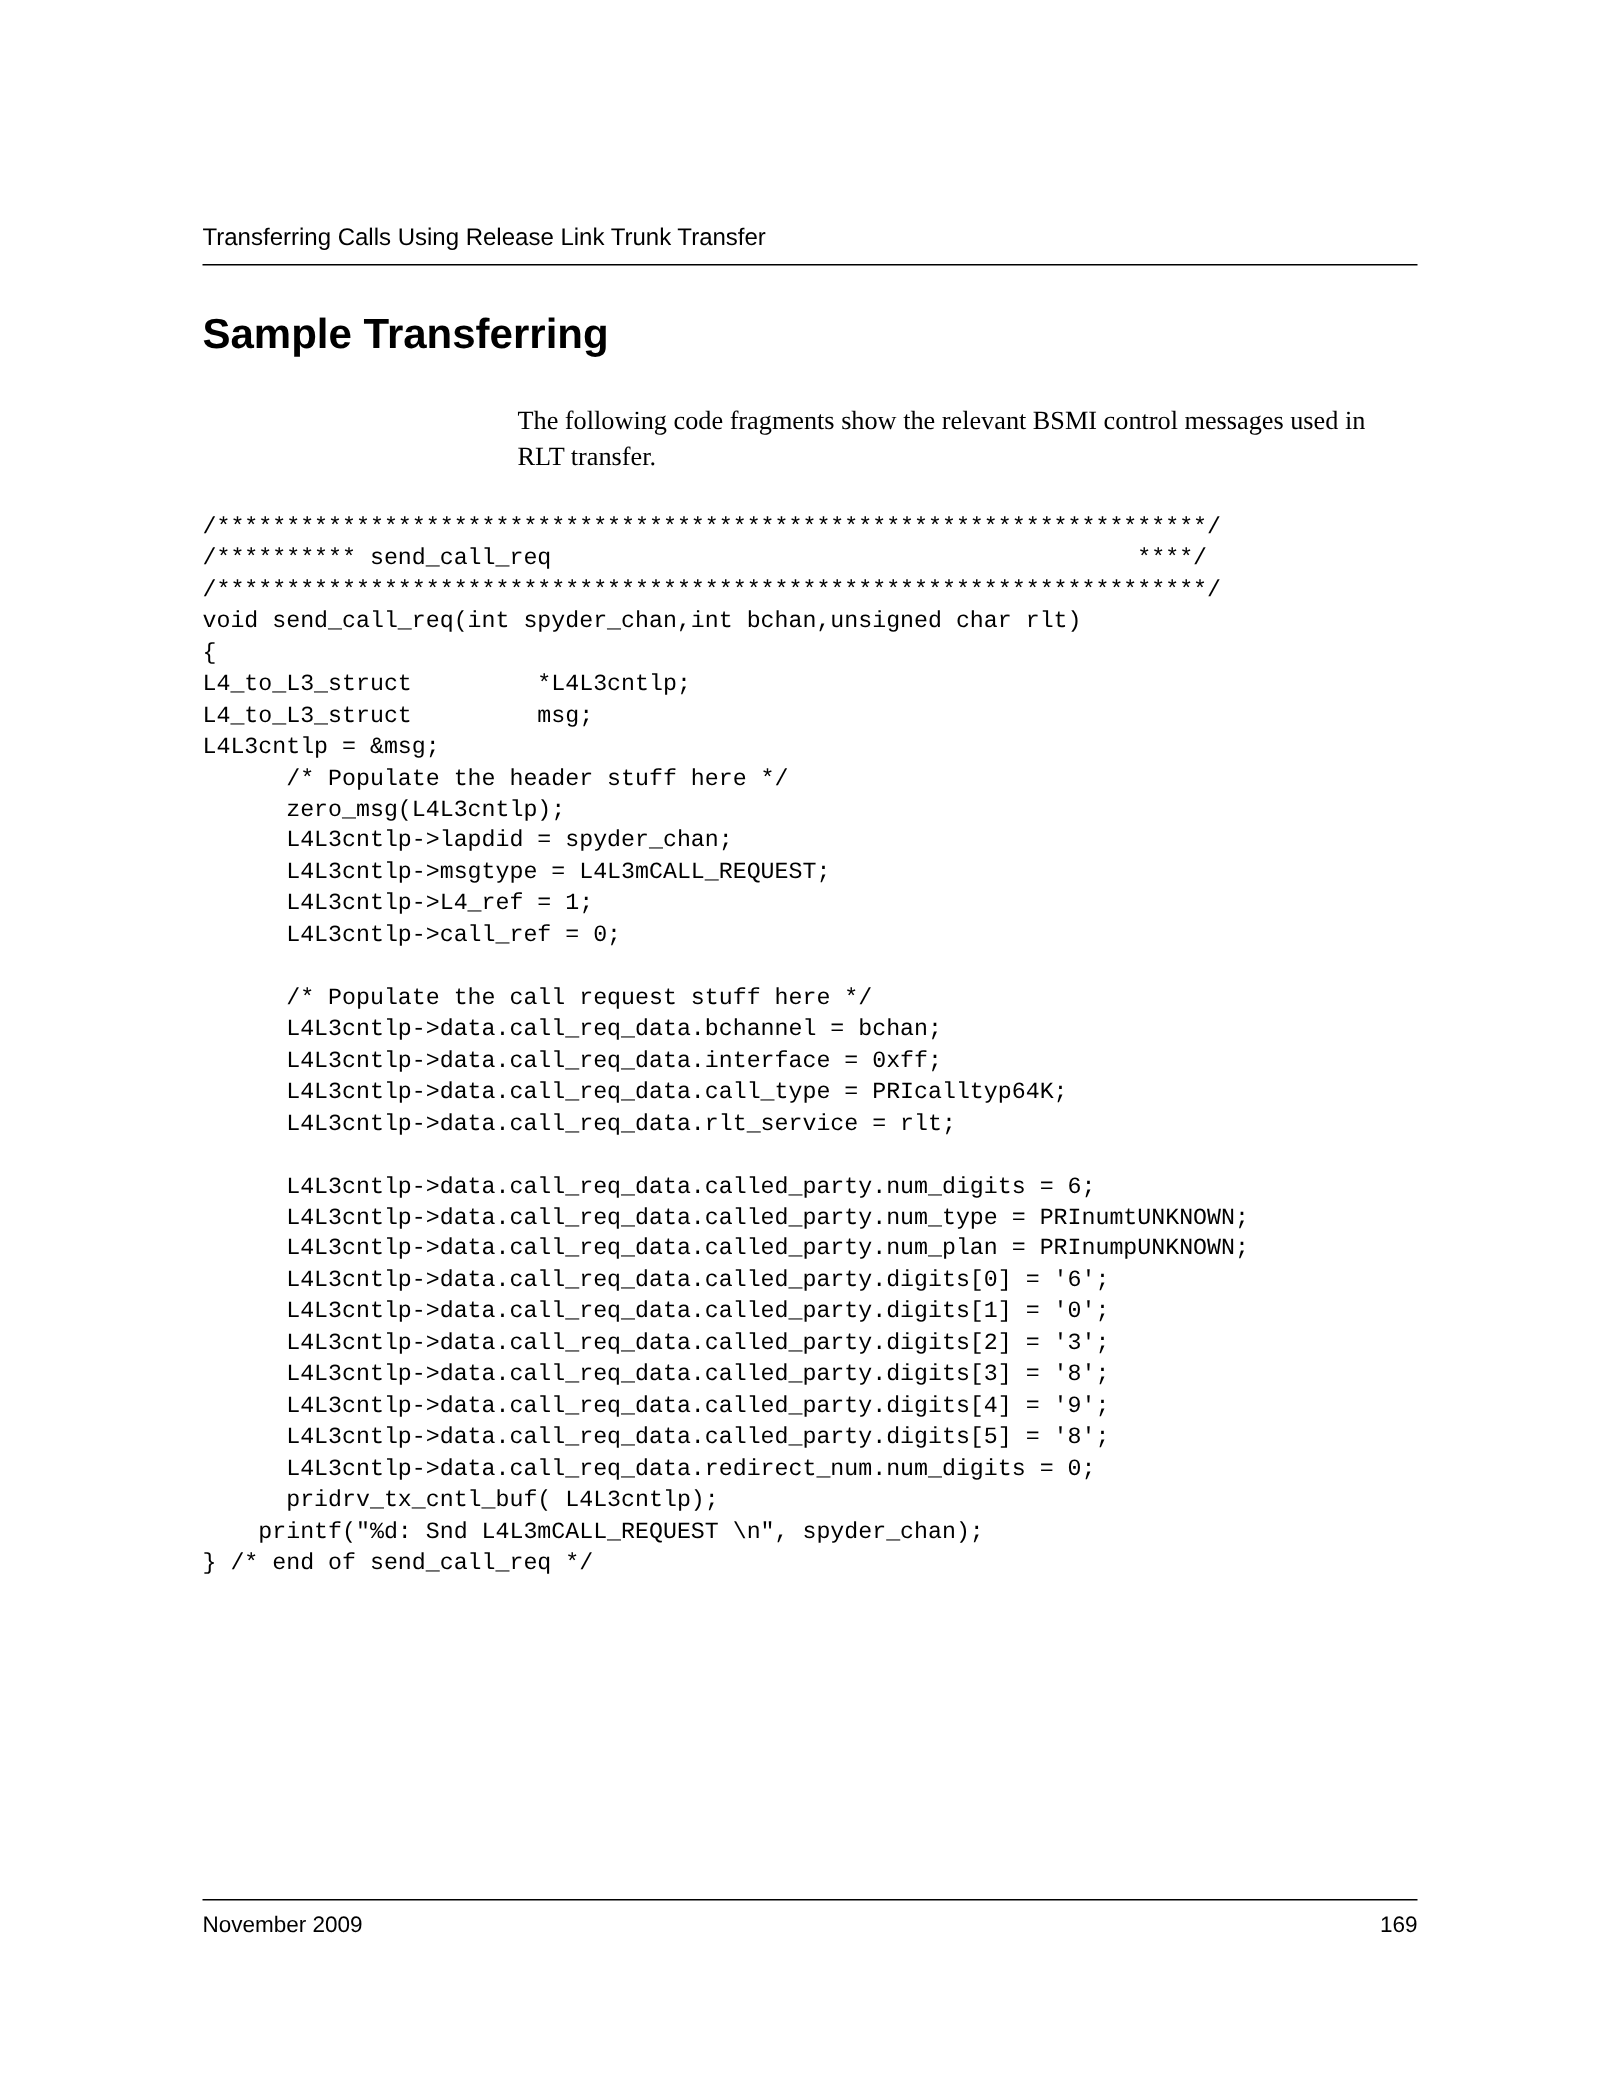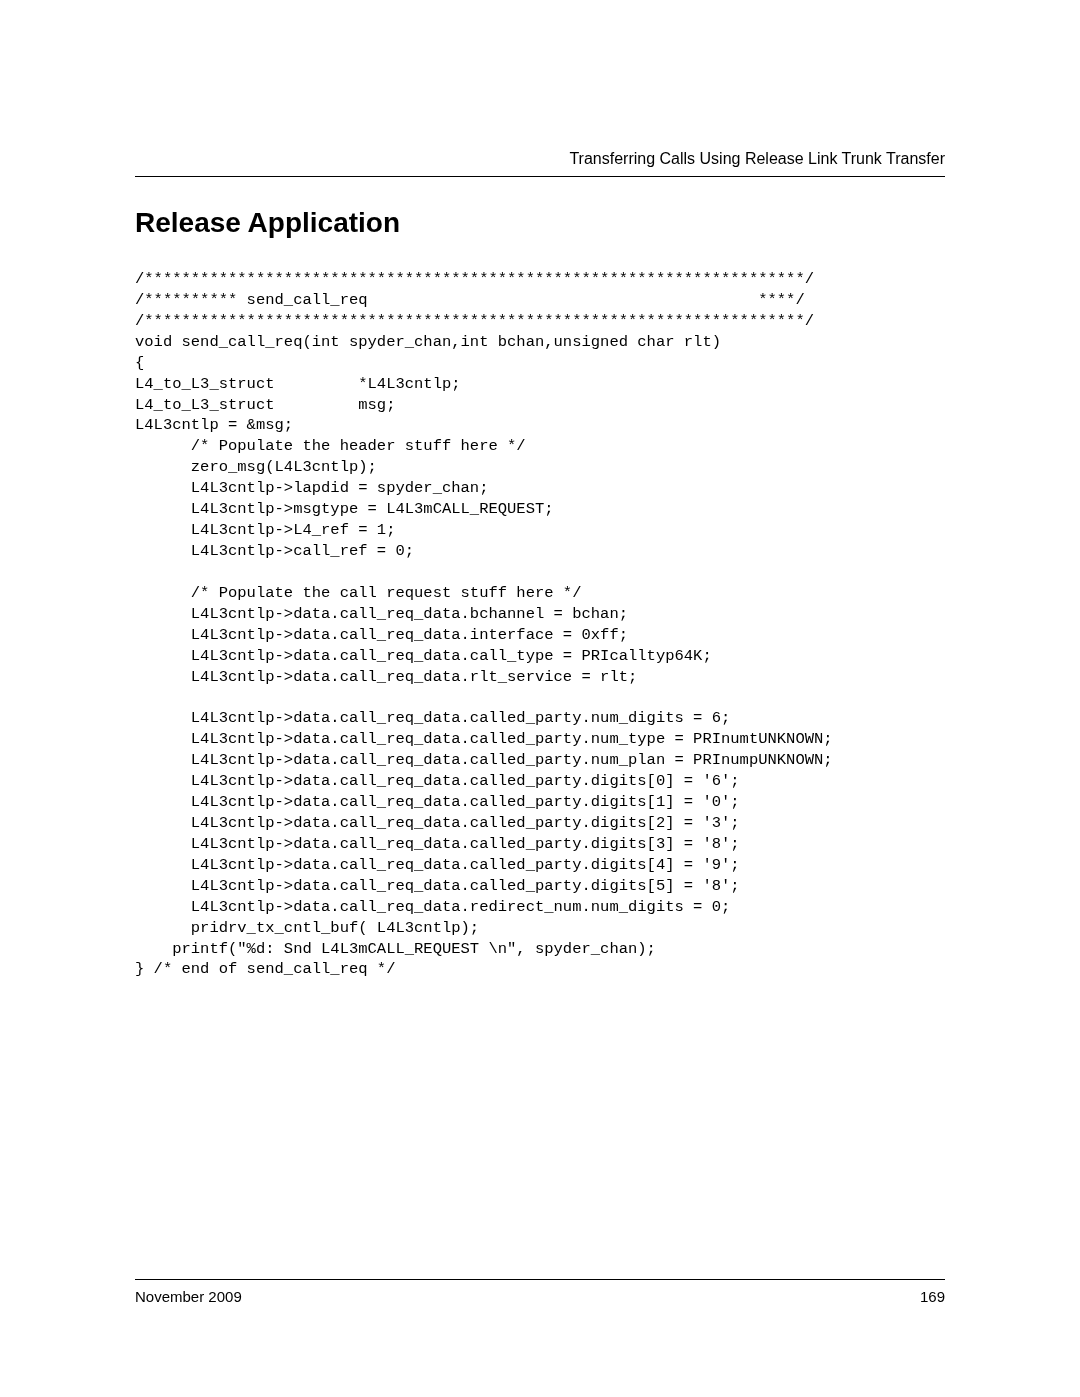--- a/index.html
+++ b/index.html
@@ -15,21 +15,21 @@
   .page {
     padding: 150px 135px 0 135px;
     box-sizing: border-box;
     width: 100%;
     height: 100%;
     position: relative;
   }
   .running-head {
     font-family: Arial, Helvetica, sans-serif;
     font-size: 16px;
-    text-align: right;
+    text-align: left;
     color: #000;
     margin-bottom: 8px;
   }
   .head-rule {
     border: none;
     border-top: 1.5px solid #000;
     margin: 0 0 30px 0;
   }
   .section-title {
     font-family: Arial, Helvetica, sans-serif;
@@ -48,21 +48,21 @@
     font-family: "Courier New", Courier, monospace;
     font-size: 15.5px;
     line-height: 1.35;
     white-space: pre;
     color: #000;
   }
   .footer {
     position: absolute;
     left: 135px;
     right: 135px;
-    bottom: 92px;
+    bottom: 105px;
   }
   .foot-rule {
     border: none;
     border-top: 1.5px solid #000;
     margin: 0 0 8px 0;
   }
   .foot-row {
     display: flex;
     justify-content: space-between;
     font-family: Arial, Helvetica, sans-serif;
@@ -70,22 +70,23 @@
   }
 </style>
 </head>
 <body>
 
 <div class="page">
 
   <div class="running-head">Transferring Calls Using Release Link Trunk Transfer</div>
   <hr class="head-rule">
 
-  <h1 class="section-title">Release Application</h1>
+  <h1 class="section-title">Sample Transferring</h1>
 
+  <p class="intro-para">The following code fragments show the relevant BSMI control messages used in RLT transfer.</p>
 
   <div class="code-block">/***********************************************************************/
 /********** send_call_req                                          ****/
 /***********************************************************************/
 void send_call_req(int spyder_chan,int bchan,unsigned char rlt)
 {
 L4_to_L3_struct         *L4L3cntlp;
 L4_to_L3_struct         msg;
 L4L3cntlp = &amp;msg;
       /* Populate the header stuff here */

